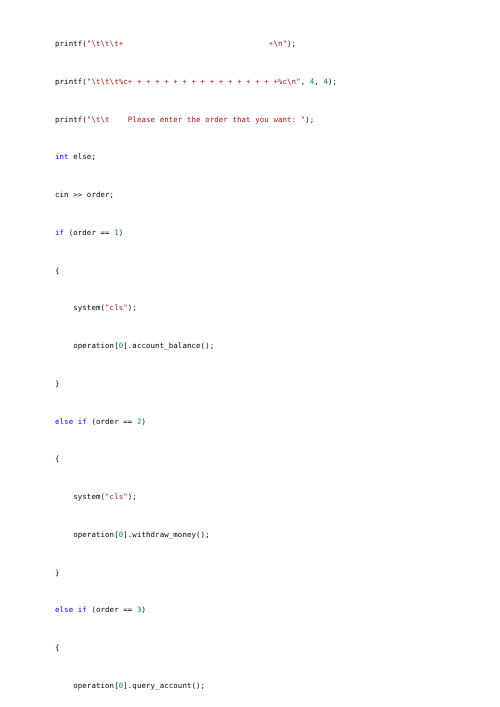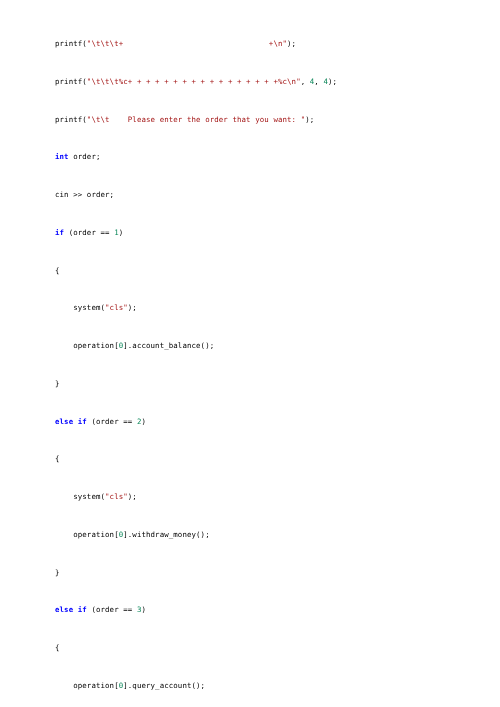--- a/index.html
+++ b/index.html
@@ -12,34 +12,34 @@
   }
   .code-container {
     padding: 35px 0 0 55px;
     font-family: "Consolas", "Monaco", "Courier New", monospace;
     font-size: 7.4px;
     line-height: 2.55;
     white-space: pre;
     color: #000;
     letter-spacing: 0.1px;
   }
-  .kw { color: #0000ff; font-weight: bold; }
+  .kw { color: #0000ff; }
   .str { color: #a31515; }
   .num { color: #098658; }
 </style>
 </head>
 <body>
 
 <div class="code-container"><code id="code-target"><span>printf(</span><span class="str">"\t\t\t+                                +\n"</span><span>);</span>
 
 <span>printf(</span><span class="str">"\t\t\t%c+ + + + + + + + + + + + + + + + +%c\n"</span><span>, </span><span class="num">4</span><span>, </span><span class="num">4</span><span>);</span>
 
 <span>printf(</span><span class="str">"\t\t    Please enter the order that you want: "</span><span>);</span>
 
-<span class="kw">int</span><span> order;</span>
+<span class="kw">int</span><span> else;</span>
 
 <span>cin &gt;&gt; order;</span>
 
 <span class="kw">if</span><span> (order == </span><span class="num">1</span><span>)</span>
 
 <span>{</span>
 
 <span>    system(</span><span class="str">"cls"</span><span>);</span>
 
 <span>    operation[</span><span class="num">0</span><span>].account_balance();</span>

